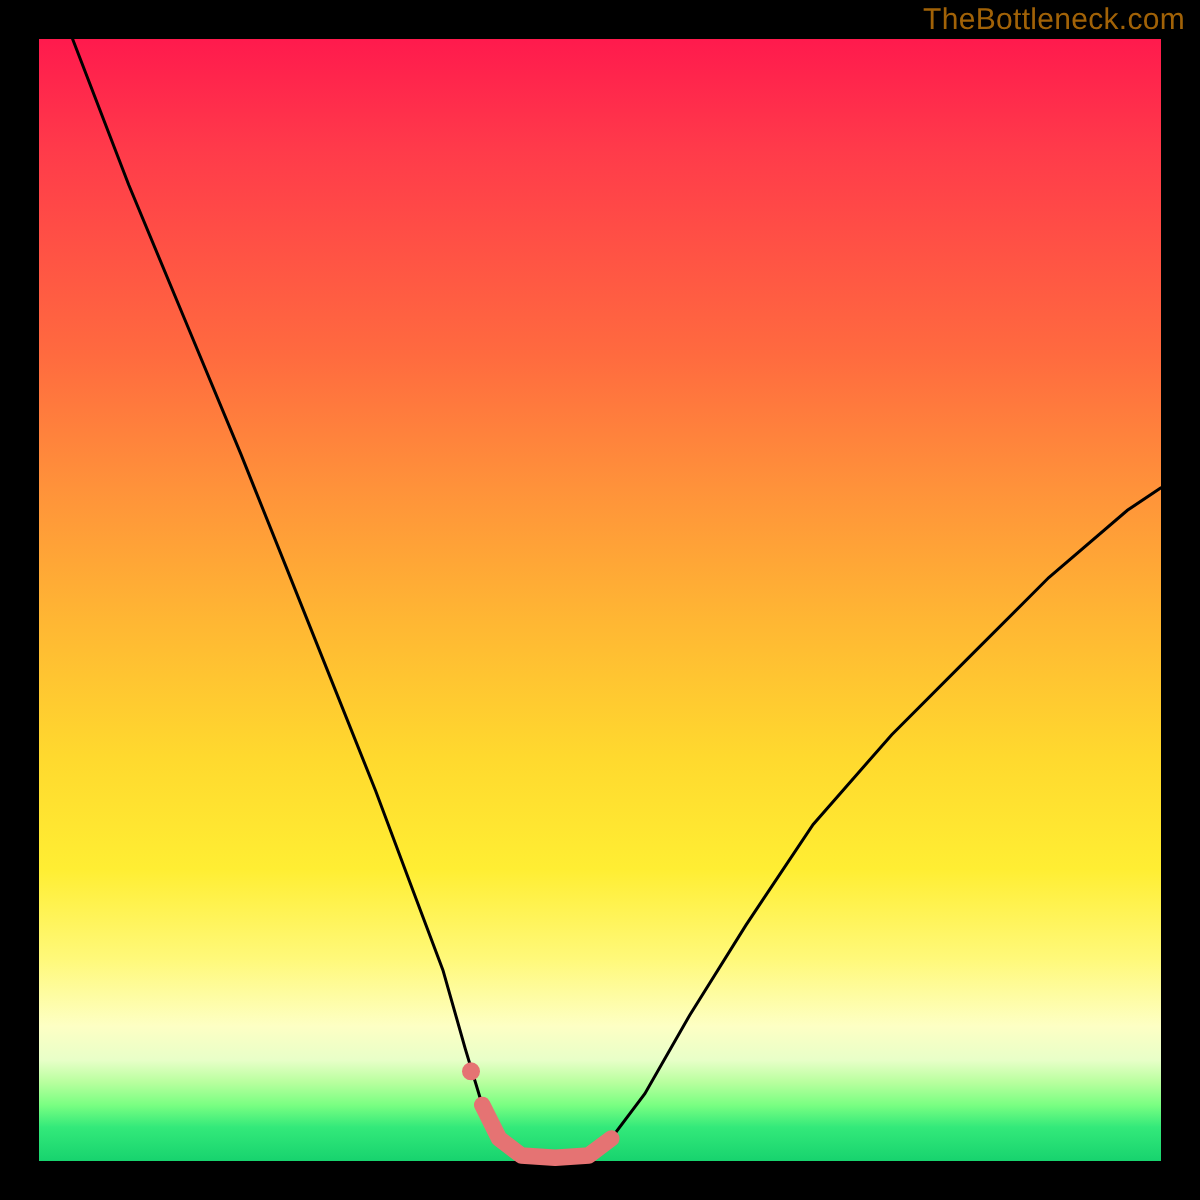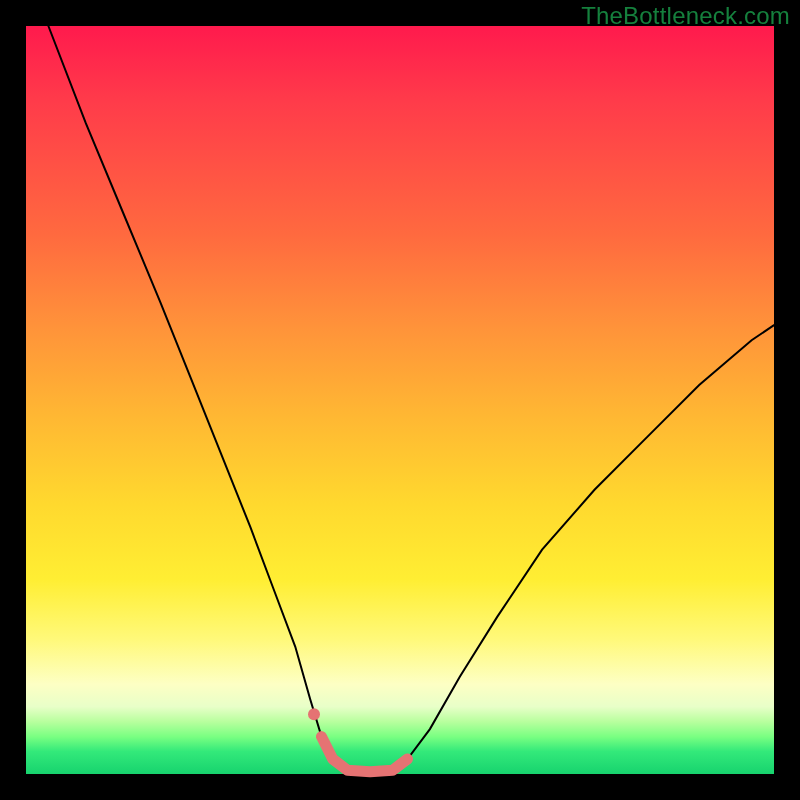--- a/index.html
+++ b/index.html
@@ -41,22 +41,22 @@
       #7aff82 95%,
       #33e97a 97%,
       #17d36e 100%
     );
   }
   .watermark {
     position: absolute;
     top: 2px;
     right: 10px;
     font-family: Arial, Helvetica, sans-serif;
-    font-size: 24px;
-    color: #15803d;
+    font-size: 20px;
+    color: #a16207;
     letter-spacing: 0.2px;
     user-select: none;
   }
   svg.curve {
     position: absolute;
     left: 0;
     top: 0;
     width: 748px;
     height: 748px;
     overflow: visible;

